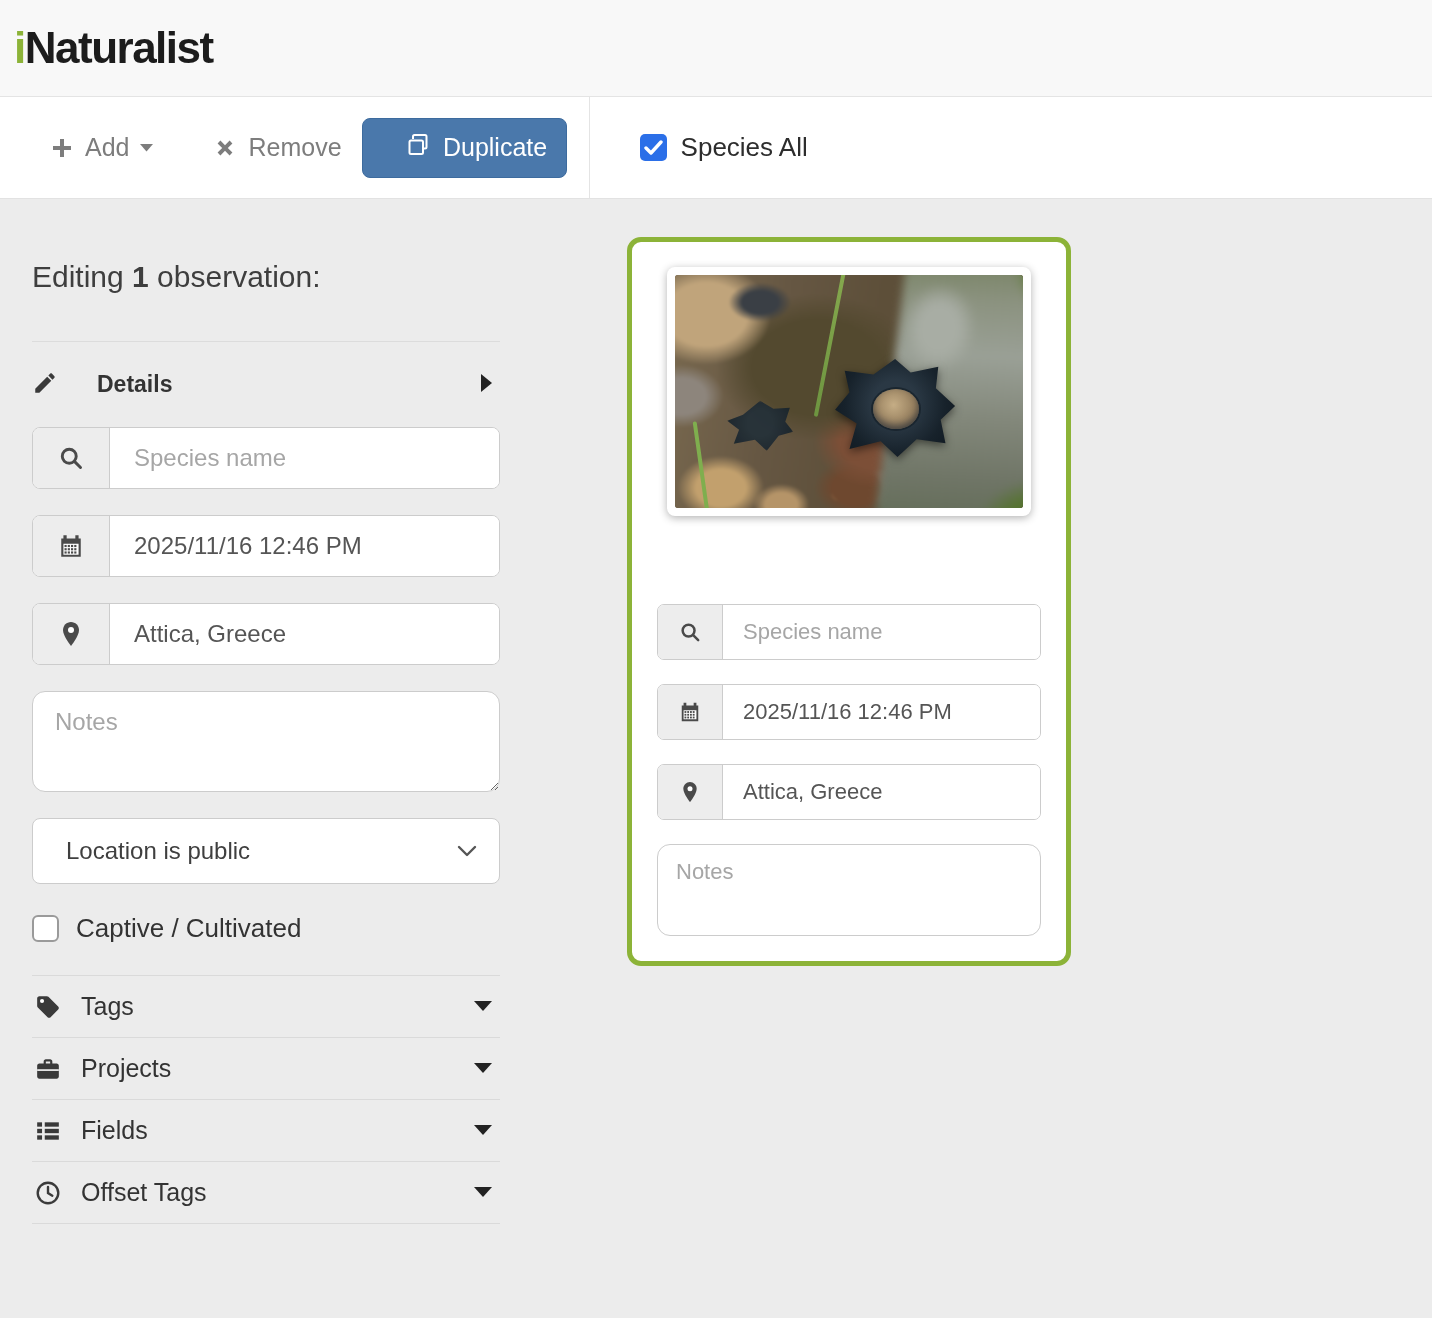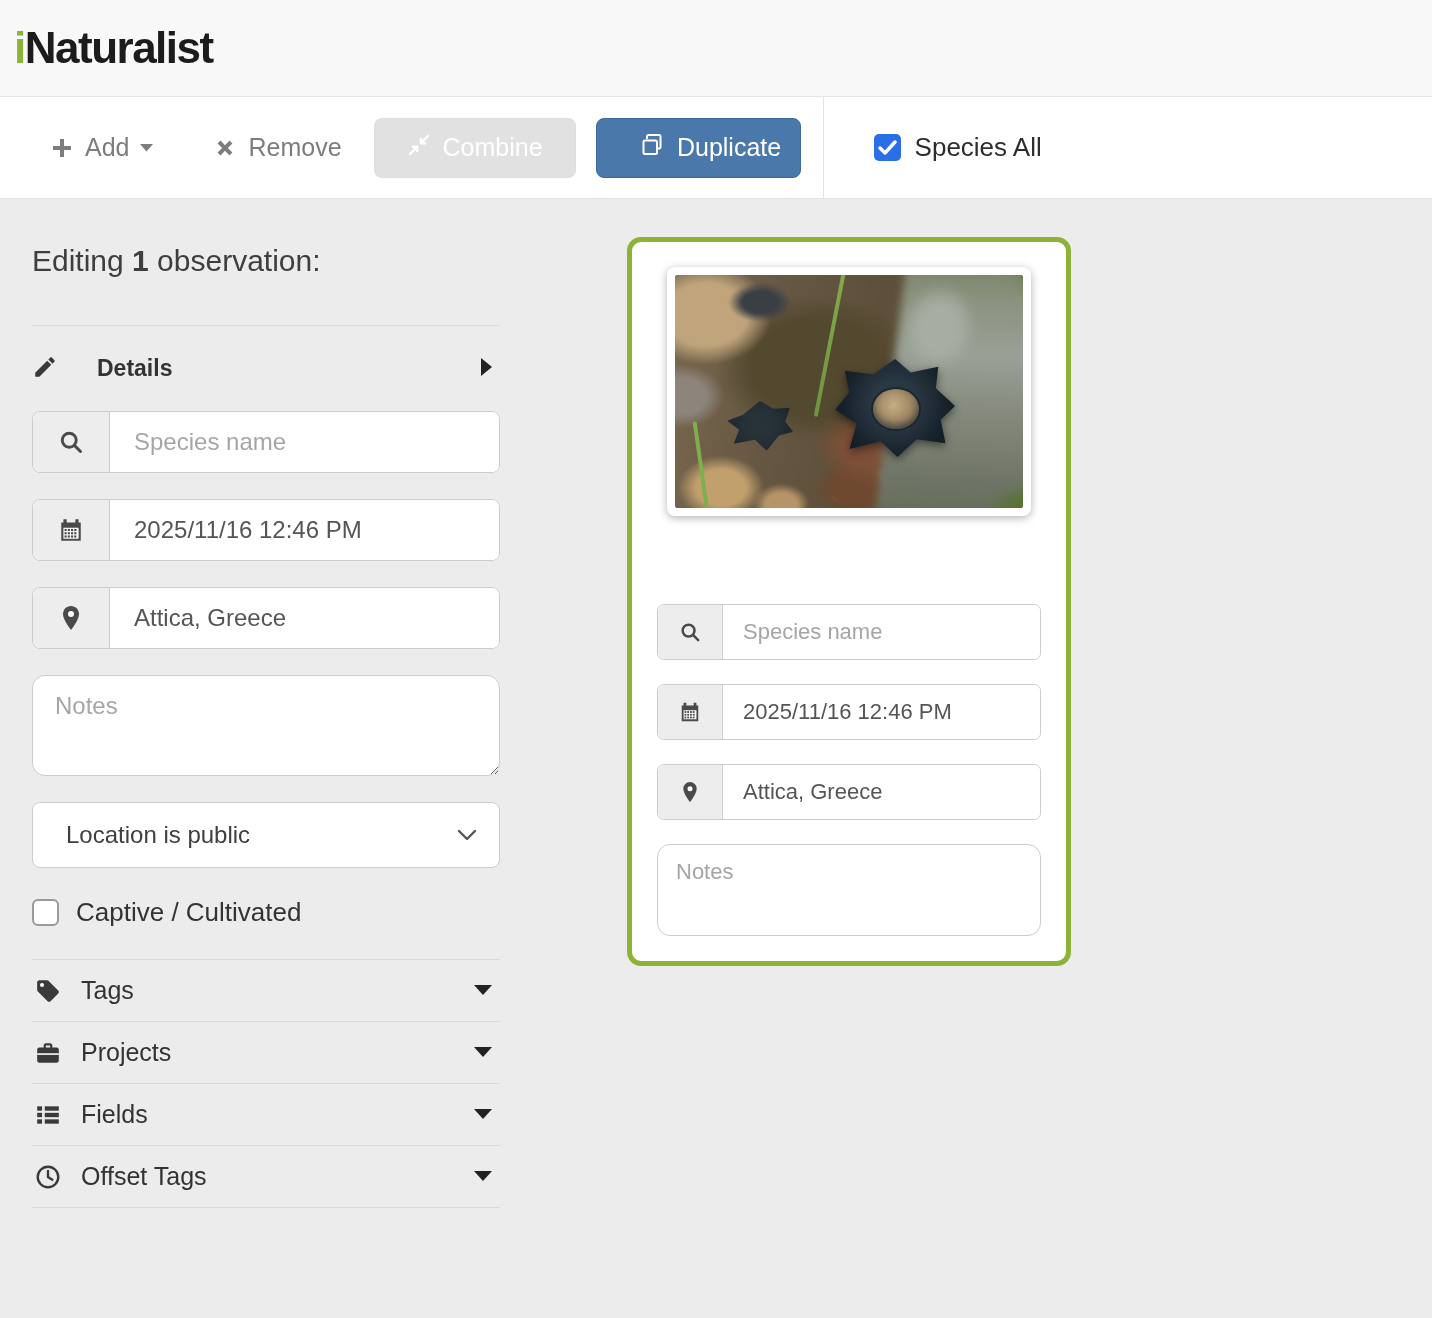--- a/index.html
+++ b/index.html
@@ -45,21 +45,21 @@
   .select-all { display:flex; align-items:center; gap:14px; margin-left:50px; cursor:pointer; }
   .select-all .cb-label { font-size:26px; color:#2d2d2d; }
   .checkbox {
     width:27px; height:27px; border-radius:5px; display:inline-flex;
     align-items:center; justify-content:center; flex:none;
   }
   .checkbox.checked { background:var(--checkbox-blue,#2b6fe8); }
   .checkbox.unchecked { background:#ffffff; border:2px solid #9a9a9a; border-radius:6px; }
   
   .content { position:relative; height:1118px; }
-  .left-panel { position:absolute; left:32px; top:0; width:468px; }
+  .left-panel { position:absolute; left:32px; top:16px; width:468px; }
   .editing-heading { margin:45px 0 0; font-size:30px; font-weight:400; color:#3e3e3e; }
   .editing-heading b { font-weight:700; }
   .panel-divider { border:none; border-top:1px solid #dcdcdc; margin:47px 0 0; }
   .details-row { display:flex; align-items:center; height:85px; cursor:pointer;gap:12px; }
   .details-row .d-label { font-size:23px; font-weight:bold; color:#333; margin-left:27px; }
   .details-row .caret-right { margin-left:auto; margin-right:8px; }
   .input-group {
     display:flex; height:62px; background:#fff; border:1px solid #cccccc;
     border-radius:8px; overflow:hidden; margin-bottom:26px;
   }
@@ -192,29 +192,20 @@
 
   <div class="tool-link" style="margin-left:60px;">
     <span>
       <svg width="24" height="24" viewBox="0 0 24 24">
           <path d="M4.6 7.4 7.4 4.6 12 9.2l4.6-4.6 2.8 2.8L14.8 12l4.6 4.6-2.8 2.8L12 14.8l-4.6 4.6-2.8-2.8L9.2 12z" fill="#7d7d7d"></path>
         </svg>
     </span>
     <span>Remove</span>
   </div>
 
-  <div class="btn btn-combine">
-    <span>
-      <svg width="24" height="24" viewBox="0 0 24 24" fill="none" stroke="#ffffff" stroke-width="2.4" stroke-linecap="round" stroke-linejoin="round">
-        <path d="M21 3l-7.2 7.2M13.8 10.2V5.9M13.8 10.2h4.3"></path>
-        <path d="M3 21l7.2-7.2M10.2 13.8v4.3M10.2 13.8H5.9"></path>
-      </svg>
-    </span>
-    <span>Combine</span>
-  </div>
 
   <div class="btn btn-duplicate">
     <span>
       <svg width="26" height="26" viewBox="0 0 26 26" fill="none" stroke="#ffffff" stroke-width="2">
         <path d="M8 7V4.5A1.5 1.5 0 0 1 9.5 3H20a1.5 1.5 0 0 1 1.5 1.5V15a1.5 1.5 0 0 1-1.5 1.5h-2.5"></path>
         <rect x="4.5" y="8.5" width="13.5" height="13.5" rx="1.5"></rect>
       </svg>
     </span>
     <span>Duplicate</span>
   </div>

